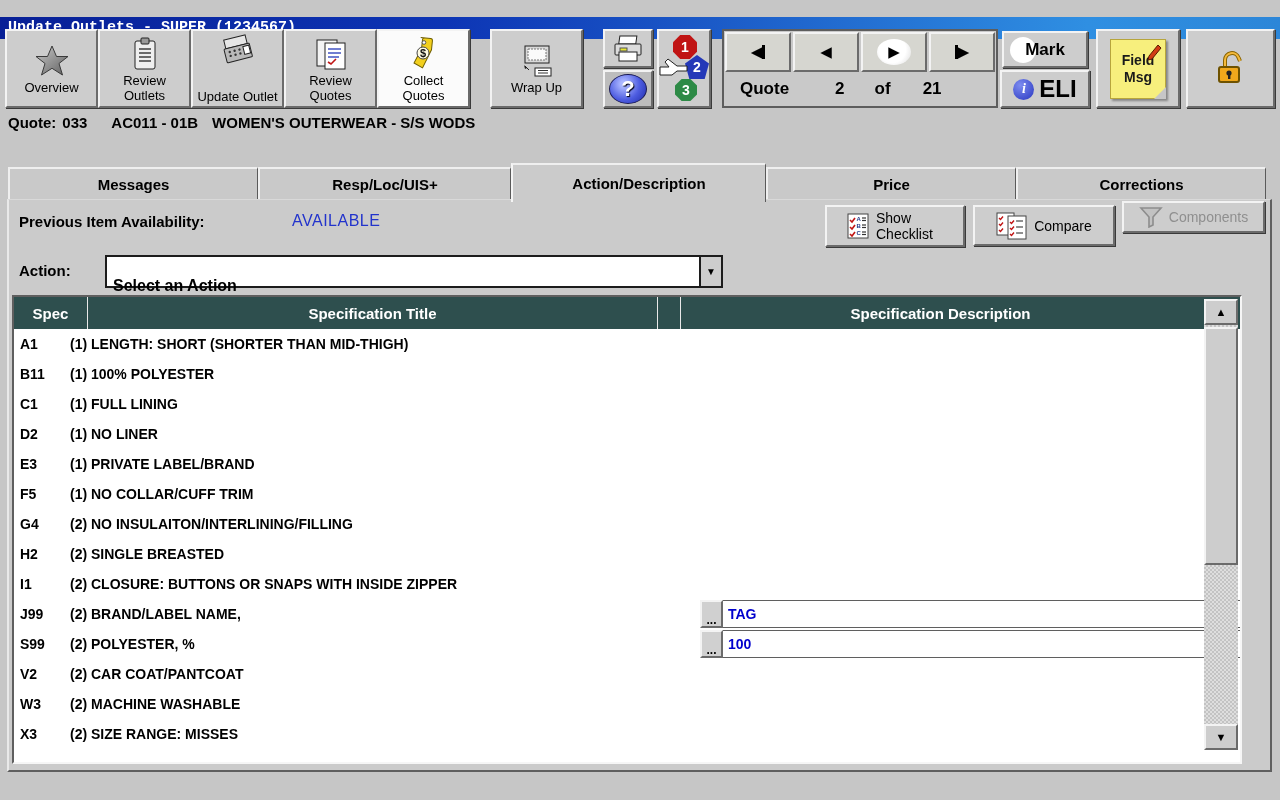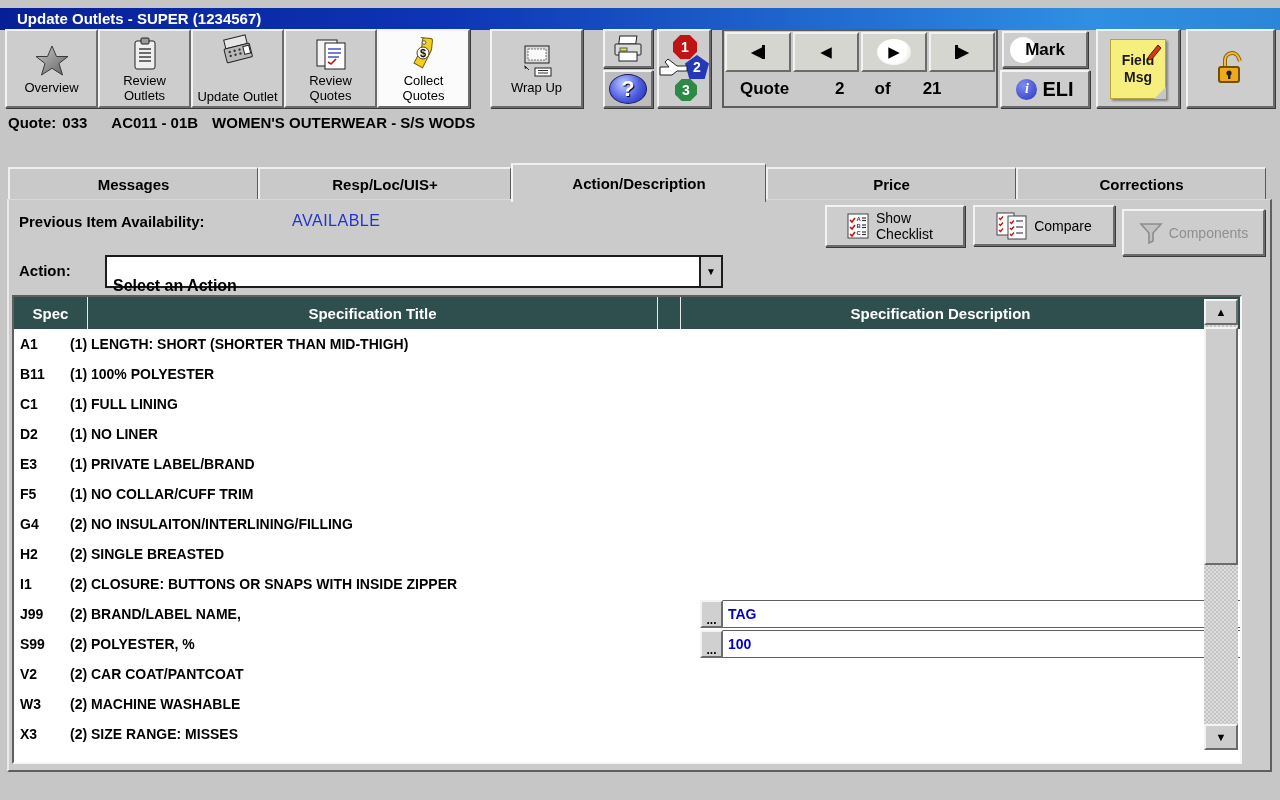--- a/index.html
+++ b/index.html
@@ -1,22 +1,22 @@
 <!DOCTYPE html>
 <html><head>
 <meta charset="utf-8">
 <style>
   html,body{margin:0;padding:0;}
   body{font-family:"Liberation Sans",sans-serif;-webkit-font-smoothing:none;}
   #app{position:relative;width:1280px;height:800px;background:#c6c6c6;overflow:hidden;}
 
   
-  .titlebar{position:absolute;left:0;top:8px;width:1280px;height:22px;
+  .titlebar{position:absolute;left:0;top:17px;width:1280px;height:22px;
     background:linear-gradient(to right,#071f96 0%,#0d35b5 35%,#2f8fe2 85%,#2c86d8 100%);
-    color:#fff;font-weight:bold;font-size:15px;line-height:22px;padding-left:17px;box-sizing:border-box;}
+    color:#fff;font-weight:bold;font-size:15px;line-height:22px;padding-left:8px;box-sizing:border-box;font-family:Liberation Mono, monospace;}
 
   
   .b3{background:#cdcdcd;border:2px solid;border-color:#f3f3f3 #6b6b6b #6b6b6b #f3f3f3;
     box-shadow:1px 1px 0 0 #3a3a3a;box-sizing:border-box;position:absolute;
     display:flex;flex-direction:column;align-items:center;justify-content:center;
     font-size:13px;color:#000;text-align:center;padding:2px;cursor:default;}
   .b3.active{background:#fbfbfb;}
   .b3 .lbl{line-height:15px;}
 
   
@@ -37,21 +37,21 @@
     display:flex;align-items:center;justify-content:center;}
   .quoterow{position:absolute;left:0;bottom:0;right:0;height:34px;display:flex;align-items:center;
     font-size:17px;font-weight:bold;color:#000;}
   .quoterow span{display:inline-block;}
 
   .markcirc{position:absolute;left:6px;top:4px;width:26px;height:26px;border-radius:50%;background:#fff;}
   .marklbl{position:relative;font-size:17px;font-weight:600;}
   .elicirc{width:21px;height:21px;border-radius:50%;background:radial-gradient(circle at 35% 30%,#7d8cf0,#2836c0);
     color:#fff;font-weight:bold;font-size:14px;font-family:"Liberation Serif",serif;font-style:italic;
     display:flex;align-items:center;justify-content:center;margin-right:5px;}
-  .elilbl{font-size:20px;font-weight:bold;}
+  .elilbl{font-size:24px;font-weight:bold;}
 
   .note{position:relative;width:54px;height:58px;background:#f7ef7d;border:1px solid #b7a53c;
     box-shadow:2px 2px 2px rgba(0,0,0,.35);font-size:14px;font-weight:bold;color:#1a1a1a;
     display:flex;flex-direction:column;align-items:center;justify-content:center;line-height:17px;}
   .note .fold{position:absolute;right:-1px;bottom:-1px;width:0;height:0;
     border-left:12px solid transparent;border-bottom:12px solid #c6c6c6;}
   .note svg{position:absolute;right:3px;top:4px;}
 
   .helpcirc{width:36px;height:36px;border-radius:50%;
     background:radial-gradient(circle at 38% 32%,#aab6ff 10%,#4d5ce0 55%,#222fae 95%);
@@ -402,21 +402,21 @@
             <g stroke="#333" stroke-width="1.1">
               <line x1="20" y1="9" x2="27" y2="9"></line>
               <line x1="20" y1="15" x2="27" y2="15"></line>
               <line x1="20" y1="21" x2="27" y2="21"></line>
             </g>
           </svg>
       </span>
       <span class="lbl">Compare</span>
     </button>
 
-    <button class="b3 pbtn disabled" style="left:1113px;top:9px;width:143px;height:47px;">
+    <button class="b3 pbtn disabled" style="left:1113px;top:1px;width:143px;height:32px;">
       <span>
         <svg width="24" height="22" viewBox="0 0 24 22">
             <path d="M2 2 h20 l-8 9 v8 l-4 2 v-10 z" fill="#c2c2c2" stroke="#8d8d8d" stroke-width="1.6"></path>
           </svg>
       </span>
       <span class="lbl">Components</span>
     </button>
 
     <span class="plabel" style="left:10px;top:62px;">Action:</span>
 

